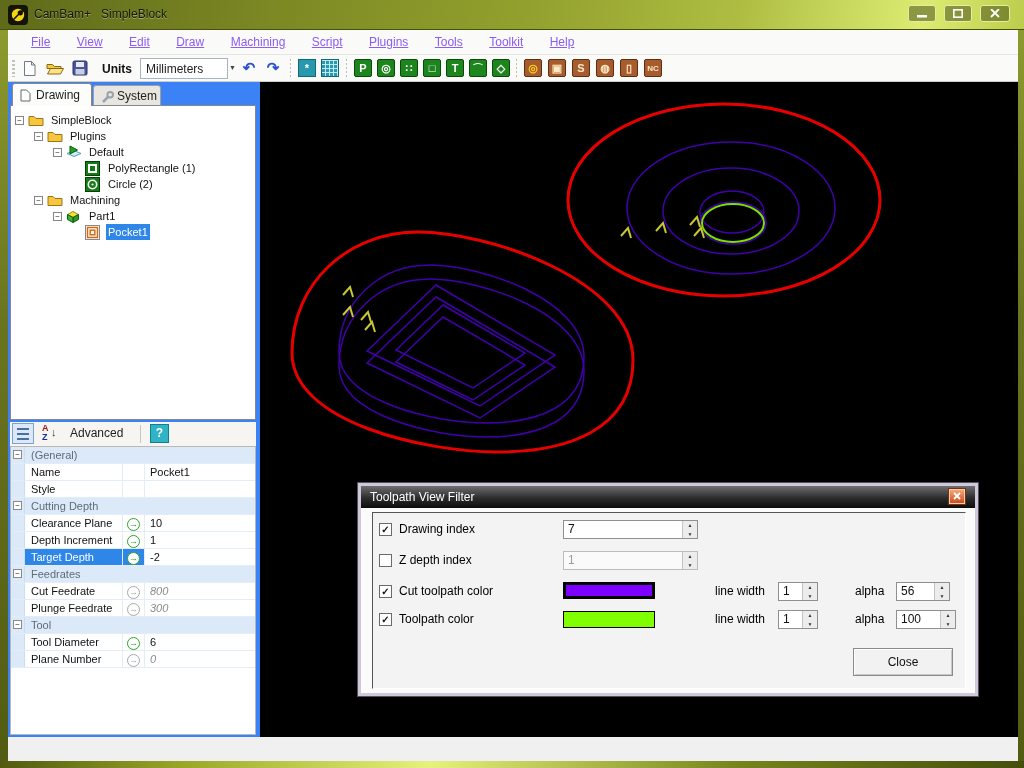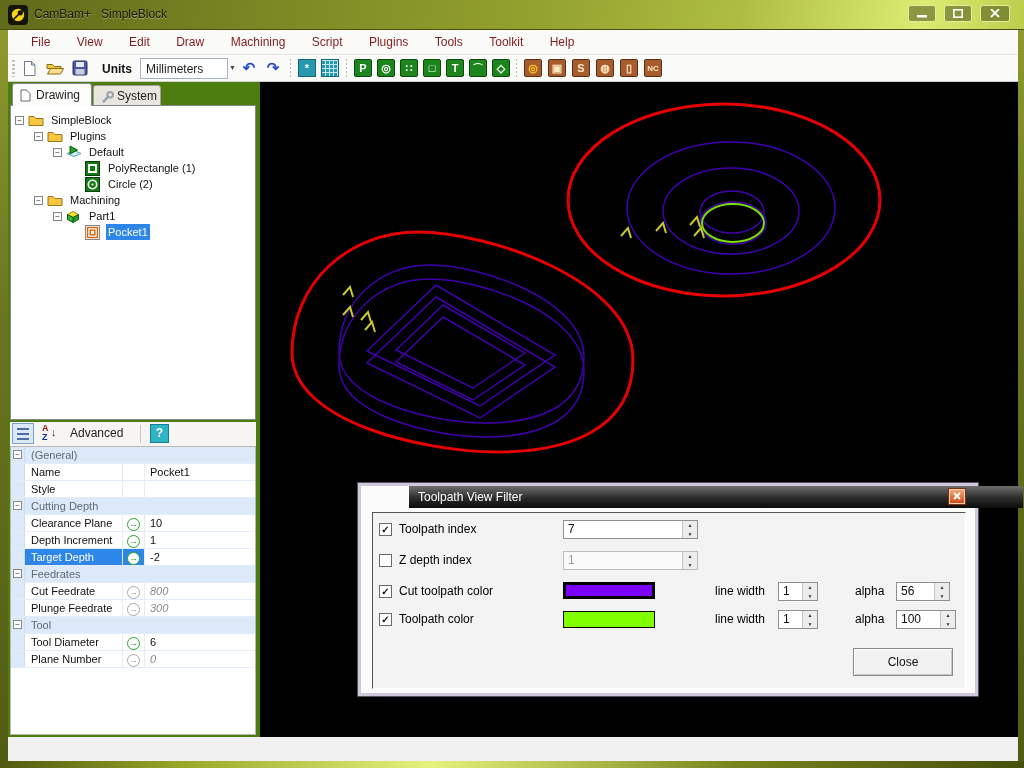--- a/index.html
+++ b/index.html
@@ -21,21 +21,21 @@
   .border-left { position:absolute; left:0; top:30px; width:8px; height:731px;
     background:linear-gradient(180deg,#8c9a2e,#6a7420 40%,#515c12); }
   .border-right { position:absolute; left:1018px; top:30px; width:6px; height:731px;
     background:linear-gradient(180deg,#8c9a2e,#6a7420 40%,#515c12); }
   .border-bottom { position:absolute; left:0; top:761px; width:1024px; height:7px;
     background:linear-gradient(90deg,#50590f,#9aa828 18%,#e6f27c 42%,#77841c 72%,#454f0c); }
 
   
   .menubar { position:absolute; left:8px; top:30px; width:1010px; height:25px; background:#fafaf8;
     border-bottom:1px solid #e4e4e0; padding-left:12px; }
-  .menu-item { display:inline-block; padding:0 11px; line-height:25px; font-size:12px; color:#7f1d1d; }
+  .menu-item { display:inline-block; padding:0 11px; line-height:25px; font-size:12px; color:#8b5cf6;text-decoration:underline; }
   .toolbar { position:absolute; left:8px; top:55px; width:1010px; height:27px; background:#fafaf8;
     border-bottom:1px solid #cfcfca; }
   .grip { position:absolute; top:5px; width:3px; height:17px;
     background:repeating-linear-gradient(180deg,#c3c3bd 0 2px,transparent 2px 4px); }
   .tsep { position:absolute; top:4px; width:1px; height:19px;
     background:repeating-linear-gradient(180deg,#bdbdb7 0 2px,transparent 2px 4px); }
   .tbico { position:absolute; top:4px; width:18px; height:18px; text-align:center; line-height:17px;
     font-size:11px; }
   .ticon-svg { top:5px; }
   .green { background:#1d851d; color:#fff; border:1px solid #0a4a0a; border-radius:2px; font-weight:bold; }
@@ -46,21 +46,21 @@
   .brown { background:#a65c2e; color:#ffe9c2; border:1px solid #5e2e10; border-radius:2px; font-weight:bold; }
   .brown.gold { color:#ffcf20; }
   .units-label { position:absolute; left:94px; top:7px; font-size:12px; font-weight:bold; color:#111; }
   .combo { position:absolute; left:132px; top:3px; width:88px; height:21px; border:1px solid #a8b4c0;
     background:#fff; font-size:12px; }
   .combo .cval { position:absolute; left:5px; top:3px; color:#222; }
   .combo-arrow { position:absolute; left:221px; top:9px; font-size:7px; color:#444; }
   .blue-arrow { color:#2b4fd0; font-size:15px; font-weight:bold; background:none; border:none; }
 
   
-  .left-panel { position:absolute; left:8px; top:82px; width:252px; height:655px; background:#4d7c0f; }
+  .left-panel { position:absolute; left:8px; top:82px; width:252px; height:655px; background:#3b82f6; }
   .tab { position:absolute; font-size:12px; color:#222; }
   .tab-active { left:4px; top:1px; width:80px; height:23px; background:#fcfcfb; border:1px solid #898989;
     border-bottom:none; border-radius:3px 3px 0 0; z-index:2; }
   .tab-inactive { left:85px; top:3px; width:68px; height:21px; background:#e9e6df; border:1px solid #a0a09a;
     border-radius:3px 3px 0 0; }
   .tab svg { position:absolute; left:7px; top:5px; }
   .tab .tlabel { position:absolute; left:23px; top:4px; }
   .tab-inactive .tlabel { top:3px; }
   .treebox { position:absolute; left:2px; top:23px; width:246px; height:315px; background:#fff;
     border:1px solid #83878e; padding-top:6px; overflow:hidden; }
@@ -108,21 +108,21 @@
   .arrico.grey { border-color:#a8a8a8; color:#a8a8a8; }
 
   
   .canvas { position:absolute; left:260px; top:82px; width:758px; height:655px; background:#000; }
 
   
   .dialog { position:absolute; left:358px; top:483px; width:620px; height:213px; background:#fbfbfb;
     border:3px solid #cfc7da; outline:1px solid #55505e; box-shadow:4px 5px 12px rgba(0,0,0,.55); z-index:10; }
   .dlg-title { position:absolute; left:0; top:0; width:614px; height:22px;
     background:linear-gradient(180deg,#6e6e6e,#2c2c2c 55%,#0c0c0c); color:#fff; font-size:12px;
-    line-height:22px; padding-left:9px;margin-left:48px; }
+    line-height:22px; padding-left:9px; }
   .dlg-close { position:absolute; left:588px; top:3px; width:16px; height:15px;
     background:linear-gradient(180deg,#f2a878,#cc4c20); border:1px solid #f7d0b0; outline:1px solid #7e2e10;
     color:#fff; font-size:9px; font-weight:bold; text-align:center; line-height:14px; }
   .dlg-inner { position:absolute; left:11px; top:26px; width:594px; height:177px; background:#f3f3f3;
     border-top:1px solid #555; border-left:1px solid #555; border-right:1px solid #fff; border-bottom:1px solid #fff; }
   .dlg-label { position:absolute; font-size:12px; color:#000; }
   .cb { position:absolute; width:13px; height:13px; background:#fff; border:1px solid #6a6a6a;
     font-size:10px; font-weight:bold; line-height:11px; text-align:center; color:#111; }
   .spin { position:absolute; height:19px; border:1px solid #8f8f8f; background:#fff; display:flex; }
   .spin .spin-val { flex:1; font-size:12px; line-height:17px; padding-left:4px; color:#111; }
@@ -451,21 +451,21 @@
       <span>Toolpath View Filter</span>
     </div>
     <div class="dlg-close">
       <svg width="8" height="8">
           <path d="M1 1 L7 7 M7 1 L1 7" stroke="#fff" stroke-width="1.8"></path>
         </svg>
     </div>
     <div class="dlg-inner"></div>
 
     <div class="cb" style="left:18px;top:37px"><span>✓</span></div>
-    <span class="dlg-label" style="left:38px;top:36px">Toolpath index</span>
+    <span class="dlg-label" style="left:38px;top:36px">Drawing index</span>
     <div class="spin" style="left:202px;top:34px;width:135px">
       <span class="spin-val">7</span>
       <span class="spin-btns">
           <span class="su">▲</span>
           <span class="sd">▼</span>
         </span>
     </div>
 
     <div class="cb" style="left:18px;top:68px"></div>
     <span class="dlg-label" style="left:38px;top:67px">Z depth index</span>

